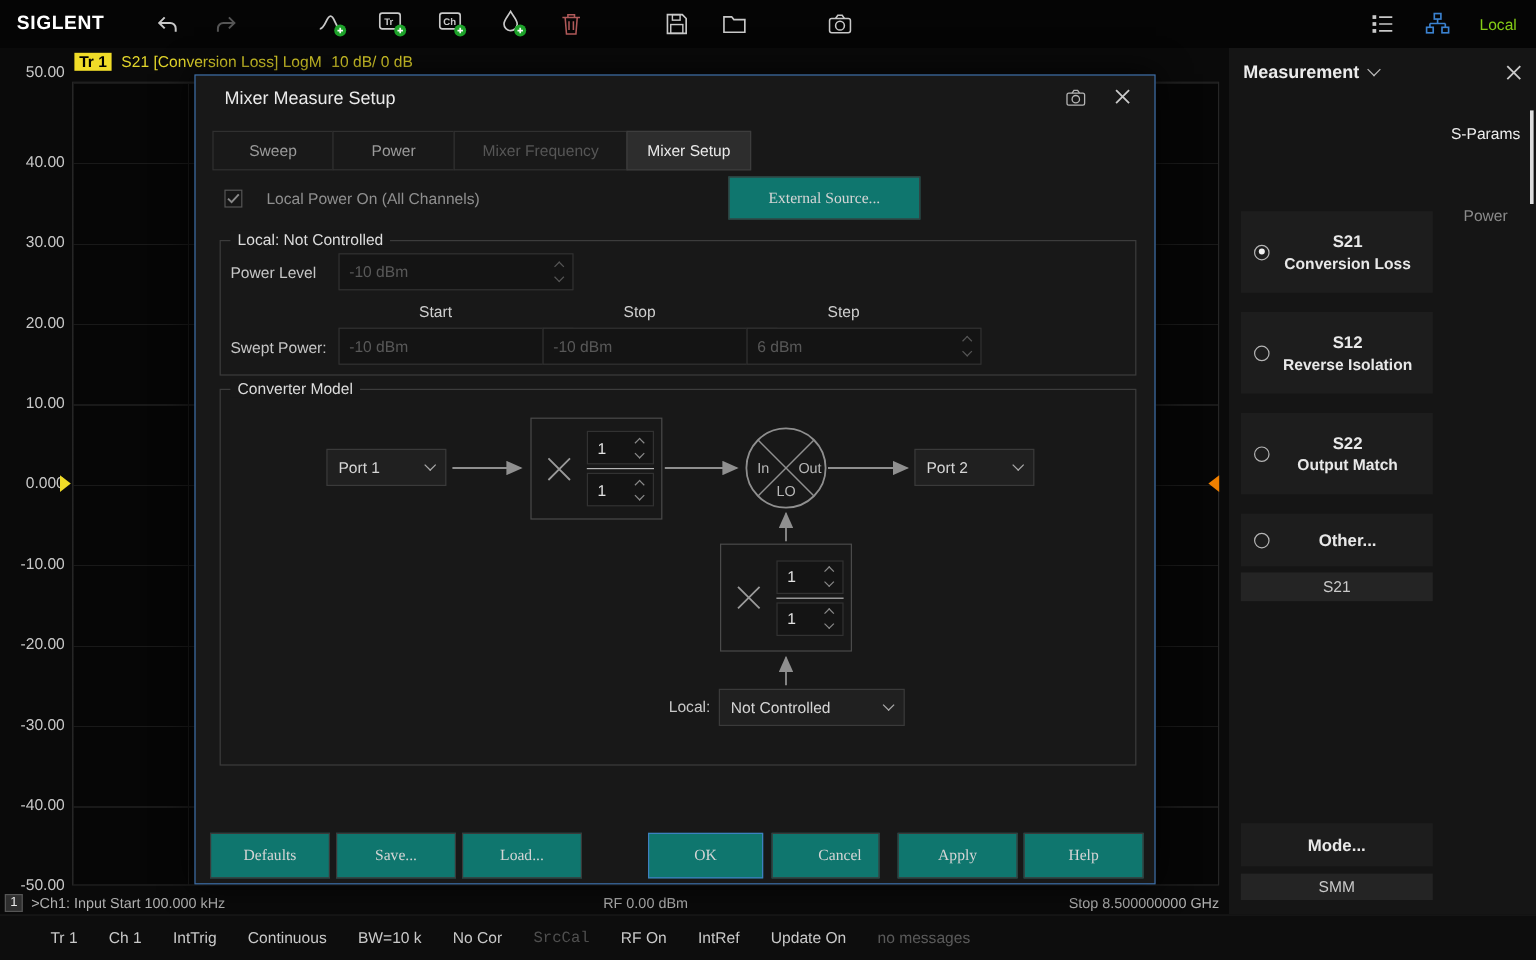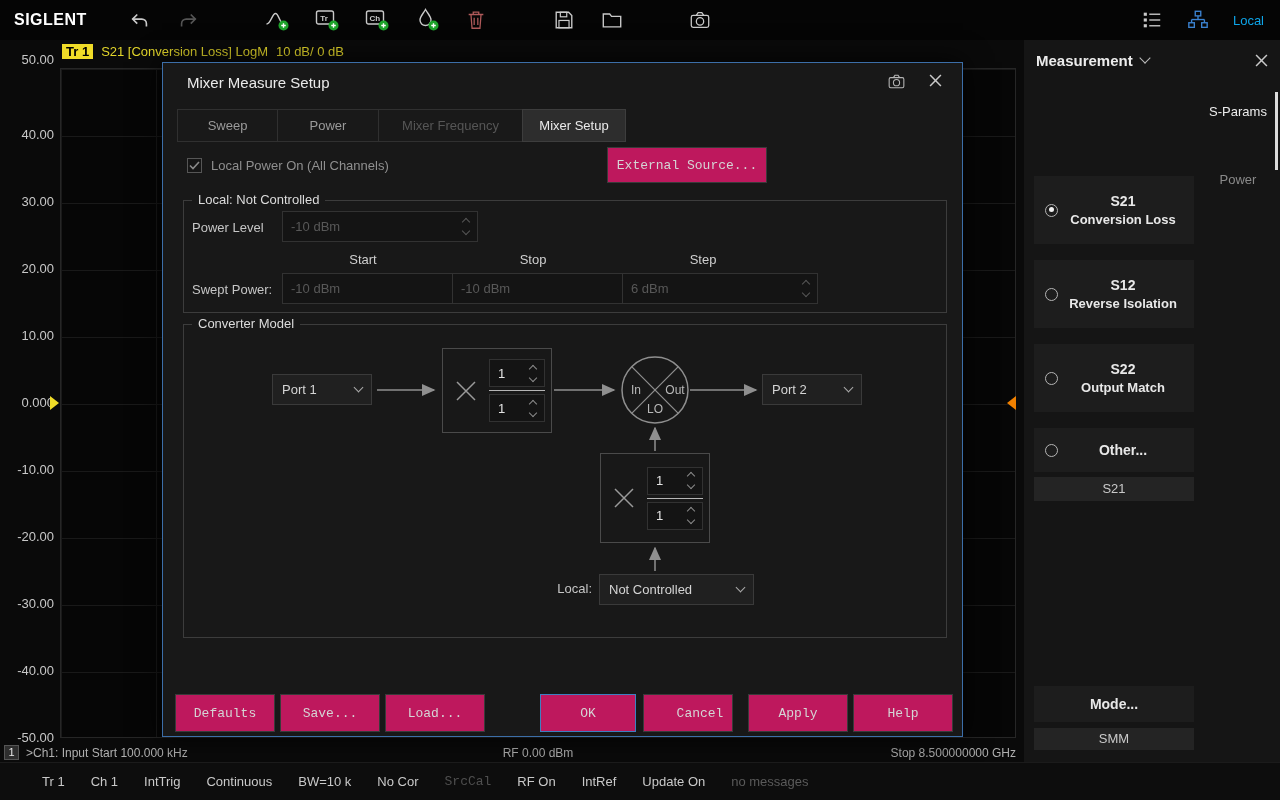--- a/index.html
+++ b/index.html
@@ -12,21 +12,21 @@
   }
 
   
   .toolbar { position:absolute; left:0; top:0; width:1280px; height:40px;
     background:#050505; display:flex; align-items:center; }
   .brand { margin-left:14px; font-size:16px; font-weight:bold; color:#fff; letter-spacing:.5px; }
   .tb-icons { margin-left:42px; display:flex; align-items:center; gap:26px; }
   .tb-btn { background:none; border:none; padding:0; cursor:pointer; display:flex; align-items:center;font-weight:bold; }
   .tb-gap { width:14px; }
   .tb-right { margin-left:auto; margin-right:16px; display:flex; align-items:center; gap:24px; }
-  .local-label { font-size:13px; color:#0ea5e9; }
+  .local-label { font-size:13px; color:#84cc16; }
 
   
   .graph { position:absolute; left:0; top:40px; width:1024px; height:722px; background:#0a0a0a; }
   .trace-row { position:absolute; left:62px; top:4px; display:flex; gap:8px; align-items:center; font-size:13px; }
   .tr-badge { background:#f0dc28; color:#000; padding:0 4px; font-weight:bold; }
   .trace-measure, .trace-scale { color:#e3d62b; }
   .plot { position:absolute; left:60px; top:28px; width:956px; height:670px;
     background:#060606; border:1px solid #262626;
     background-image:
       repeating-linear-gradient(to right, #191919 0, #191919 1px, transparent 1px, transparent 95.5px),
@@ -74,27 +74,27 @@
     background:#181818; border:1px solid #3c6ea8; box-shadow:0 0 26px rgba(0,0,0,.85); }
   .dlg-title { position:absolute; left:24px; top:11px; font-size:15px; color:#eaeaea; }
   .dlg-cam { position:absolute; right:56px; top:10px; background:none; border:none; cursor:pointer; }
   .dlg-close { position:absolute; right:20px; top:11px; background:none; border:none; cursor:pointer; }
   .dlg-tabs { position:absolute; left:14px; top:46px; display:flex; }
   .dlg-tab { height:33px; line-height:31px; text-align:center; font-size:13px;
     background:#191919; border:1px solid #303030; color:#9a9a9a; cursor:pointer; }
   .dlg-tab + .dlg-tab { margin-left:-1px; }
   .dlg-tab.disabled { color:#565656; }
   .dlg-tab.active { background:#2d2d2d; color:#eaeaea; border-color:#3d3d3d; }
-  .chk-row { position:absolute; left:24px; top:95px; display:flex; align-items:center; gap:9px; }
+  .chk-row { position:absolute; left:24px; top:95px; display:flex; align-items:center; gap:20px; }
   .chk-box { width:15px; height:15px; background:#161616; border:1px solid #565656;
     display:flex; align-items:center; justify-content:center; }
   .chk-label { font-size:13px; color:#8f8f8f; }
-  .btn { background:#be185d; border:1px solid #3a3a3a; color:#d5d5d5; font-size:13px;
+  .btn { background:#0f766e; border:1px solid #3a3a3a; color:#d5d5d5; font-size:13px;
     display:flex; align-items:center; justify-content:center; cursor:pointer;
-    font-family:Liberation Mono, monospace; }
+    font-family:Liberation Serif, serif; }
   .ext-btn { position:absolute; left:444px; top:84px; width:160px; height:36px; }
   .group { position:absolute; border:1px solid #3c3c3c; }
   .legend { position:absolute; top:-9px; left:8px; background:#181818; padding:0 6px;
     font-size:13px; color:#dcdcdc; white-space:nowrap; }
   .g-label { position:absolute; font-size:13px; color:#c6c6c6; }
   .col-head { position:absolute; width:162px; text-align:center; font-size:13px; color:#cfcfcf; }
 
   .spin { background:#141414; border:1px solid #323232; display:flex; align-items:center;
     padding:0 5px 0 8px; cursor:text; }
   .spin.abs { position:absolute; width:196px; height:31px; }

